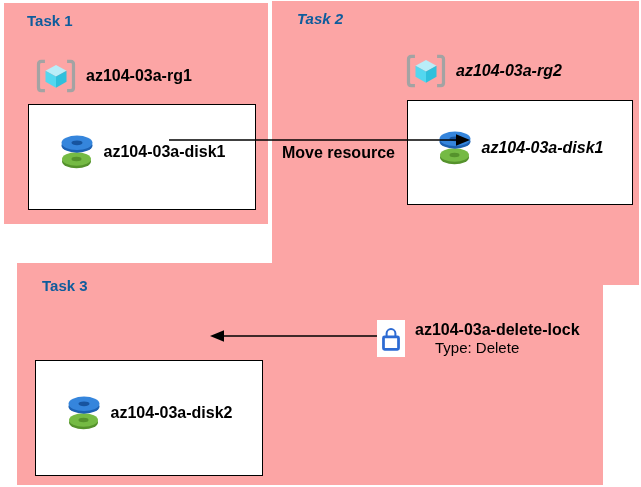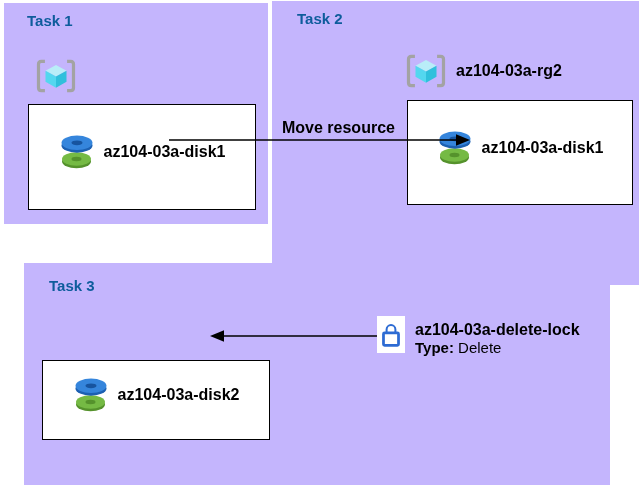--- a/index.html
+++ b/index.html
@@ -1,80 +1,81 @@
 <!DOCTYPE html>
 <html><head>
 <meta charset="utf-8">
 <style>
   html,body{margin:0;padding:0;background:#ffffff;}
   #canvas{
     position:relative;width:641px;height:487px;background:#ffffff;
     font-family:"Liberation Sans",sans-serif;overflow:hidden;
   }
-  .panel{position:absolute;background:#c4b5fd;}
+  .panel{position:absolute;background:#fca5a5;}
   .panel-title{
     position:absolute;font-size:15px;font-weight:bold;color:#0e5c9c;
     white-space:nowrap;
   }
   .rg-row{position:absolute;display:flex;align-items:center;gap:9px;}
   .rg-row svg{display:block;}
   .rg-label{font-size:16px;font-weight:bold;color:#000;white-space:nowrap;}
   .resource-box{
     position:absolute;background:#ffffff;border:1.4px solid #000;
     display:flex;flex-direction:row;align-items:center;justify-content:center;
     gap:9px;padding-bottom:10px;box-sizing:border-box;
   }
   .disk-label{font-size:16px;font-weight:bold;color:#000;white-space:nowrap;}
   #move-label{
-    position:absolute;left:282px;top:107px;font-size:16px;font-weight:bold;
+    position:absolute;left:282px;top:132px;font-size:16px;font-weight:bold;
     color:#000;white-space:nowrap;margin-top:12px;
   }
   #arrow-overlay{position:absolute;left:0;top:0;pointer-events:none;}
-  #lock-group{position:absolute;left:377px;top:312px;display:flex;align-items:center;}
+  #lock-group{position:absolute;left:377px;top:312px;display:flex;align-items:flex-end;}
   #lock-box{
     width:28px;height:37px;background:#ffffff;display:flex;
     align-items:center;justify-content:center;flex:0 0 auto;
   }
   #lock-text{margin-left:10px;padding-top:9px;}
   #lock-name{font-size:16px;font-weight:bold;color:#000;line-height:18px;white-space:nowrap;}
   #lock-type{font-size:15px;color:#000;line-height:18px;white-space:nowrap;}
-  #lock-type .b{font-weight:bold;}
+  #lock-type .b{font-weight:normal;margin-left:20px;}
 </style>
 </head>
 <body>
 
 <div id="canvas">
 
   <div class="panel" style="left:4px;top:3px;width:264px;height:221px;">
     <div class="panel-title" style="left:23px;top:9px;">Task 1</div>
 
     <div class="rg-row" style="left:31px;top:54px;">
       <svg width="42" height="38" viewBox="0 0 72 64">
         <path d="M17 7 H11 Q6 7 6 12 V52 Q6 57 11 57 H17" fill="none" stroke="#a3a3a3" stroke-width="5.5"></path>
         <path d="M55 7 H61 Q66 7 66 12 V52 Q66 57 61 57 H55" fill="none" stroke="#a3a3a3" stroke-width="5.5"></path>
         <polygon points="36,13 54,23 36,33 18,23" fill="#b9edf8"></polygon>
         <polygon points="18,23 36,33 36,52 18,42" fill="#53d7ef"></polygon>
         <polygon points="36,33 54,23 54,42 36,52" fill="#2fc0dc"></polygon>
       </svg>
+      <span class="rg-label">az104-03a-rg1</span>
     </div>
 
     <div class="resource-box" style="left:24px;top:101px;width:228px;height:106px;">
       <svg width="36" height="40" viewBox="0 0 36 40">
         <ellipse cx="17.5" cy="29.5" rx="14.5" ry="6.8" fill="#55922c"></ellipse>
         <ellipse cx="17.5" cy="27" rx="14.5" ry="6.8" fill="#75ba44"></ellipse>
         <ellipse cx="17.5" cy="27" rx="5" ry="2.2" fill="#55922c"></ellipse>
         <ellipse cx="18" cy="13.5" rx="15.5" ry="7.2" fill="#1c60b2"></ellipse>
         <ellipse cx="18" cy="10.8" rx="15.5" ry="7.2" fill="#3585dc"></ellipse>
         <ellipse cx="18" cy="10.8" rx="5.5" ry="2.4" fill="#17549f"></ellipse>
       </svg>
       <span class="disk-label">az104-03a-disk1</span>
     </div>
   </div>
 
-  <div class="panel" style="left:272px;top:1px;width:367px;height:284px;">
+  <div class="panel" style="left:272px;top:1px;width:367px;height:284px;font-style:italic;">
     <div class="panel-title" style="left:25px;top:9px;">Task 2</div>
 
     <div class="rg-row" style="left:133px;top:51px;align-items:center;">
       <svg width="42" height="38" viewBox="0 0 72 64">
         <path d="M17 7 H11 Q6 7 6 12 V52 Q6 57 11 57 H17" fill="none" stroke="#a3a3a3" stroke-width="5.5"></path>
         <path d="M55 7 H61 Q66 7 66 12 V52 Q66 57 61 57 H55" fill="none" stroke="#a3a3a3" stroke-width="5.5"></path>
         <polygon points="36,13 54,23 36,33 18,23" fill="#b9edf8"></polygon>
         <polygon points="18,23 36,33 36,52 18,42" fill="#53d7ef"></polygon>
         <polygon points="36,33 54,23 54,42 36,52" fill="#2fc0dc"></polygon>
       </svg>
@@ -87,25 +88,25 @@
         <ellipse cx="17.5" cy="27" rx="14.5" ry="6.8" fill="#75ba44"></ellipse>
         <ellipse cx="17.5" cy="27" rx="5" ry="2.2" fill="#55922c"></ellipse>
         <ellipse cx="18" cy="13.5" rx="15.5" ry="7.2" fill="#1c60b2"></ellipse>
         <ellipse cx="18" cy="10.8" rx="15.5" ry="7.2" fill="#3585dc"></ellipse>
         <ellipse cx="18" cy="10.8" rx="5.5" ry="2.4" fill="#17549f"></ellipse>
       </svg>
       <span class="disk-label">az104-03a-disk1</span>
     </div>
   </div>
 
-  <div class="panel" style="left:24px;top:263px;width:586px;height:222px;">
+  <div class="panel" style="left:17px;top:263px;width:586px;height:222px;">
     <div class="panel-title" style="left:25px;top:14px;">Task 3</div>
 
 
-    <div class="resource-box" style="left:18px;top:97px;width:228px;height:80px;">
+    <div class="resource-box" style="left:18px;top:97px;width:228px;height:116px;">
       <svg width="36" height="40" viewBox="0 0 36 40">
         <ellipse cx="17.5" cy="29.5" rx="14.5" ry="6.8" fill="#55922c"></ellipse>
         <ellipse cx="17.5" cy="27" rx="14.5" ry="6.8" fill="#75ba44"></ellipse>
         <ellipse cx="17.5" cy="27" rx="5" ry="2.2" fill="#55922c"></ellipse>
         <ellipse cx="18" cy="13.5" rx="15.5" ry="7.2" fill="#1c60b2"></ellipse>
         <ellipse cx="18" cy="10.8" rx="15.5" ry="7.2" fill="#3585dc"></ellipse>
         <ellipse cx="18" cy="10.8" rx="5.5" ry="2.4" fill="#17549f"></ellipse>
       </svg>
       <span class="disk-label">az104-03a-disk2</span>
     </div>

